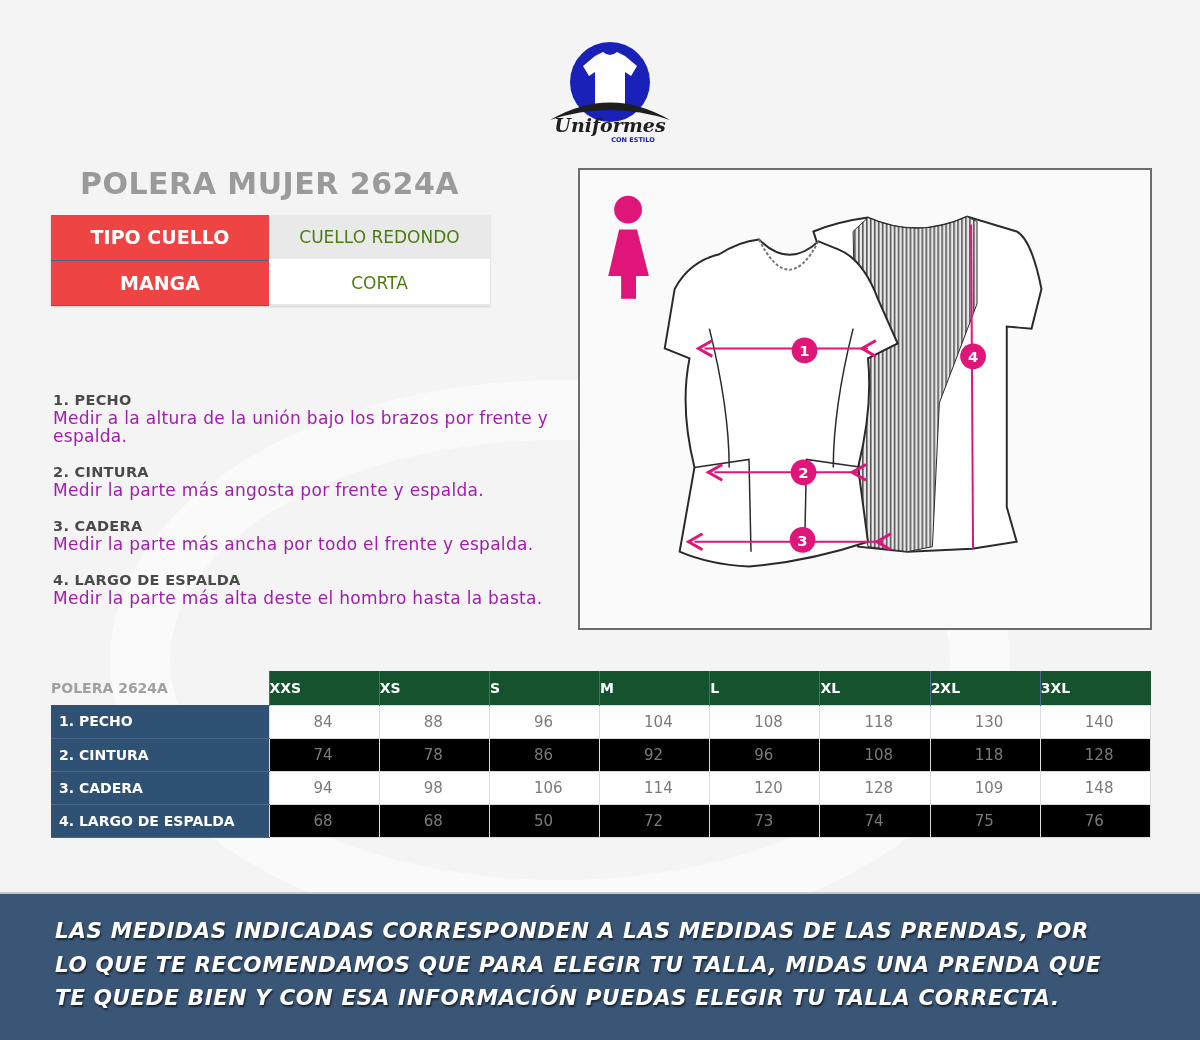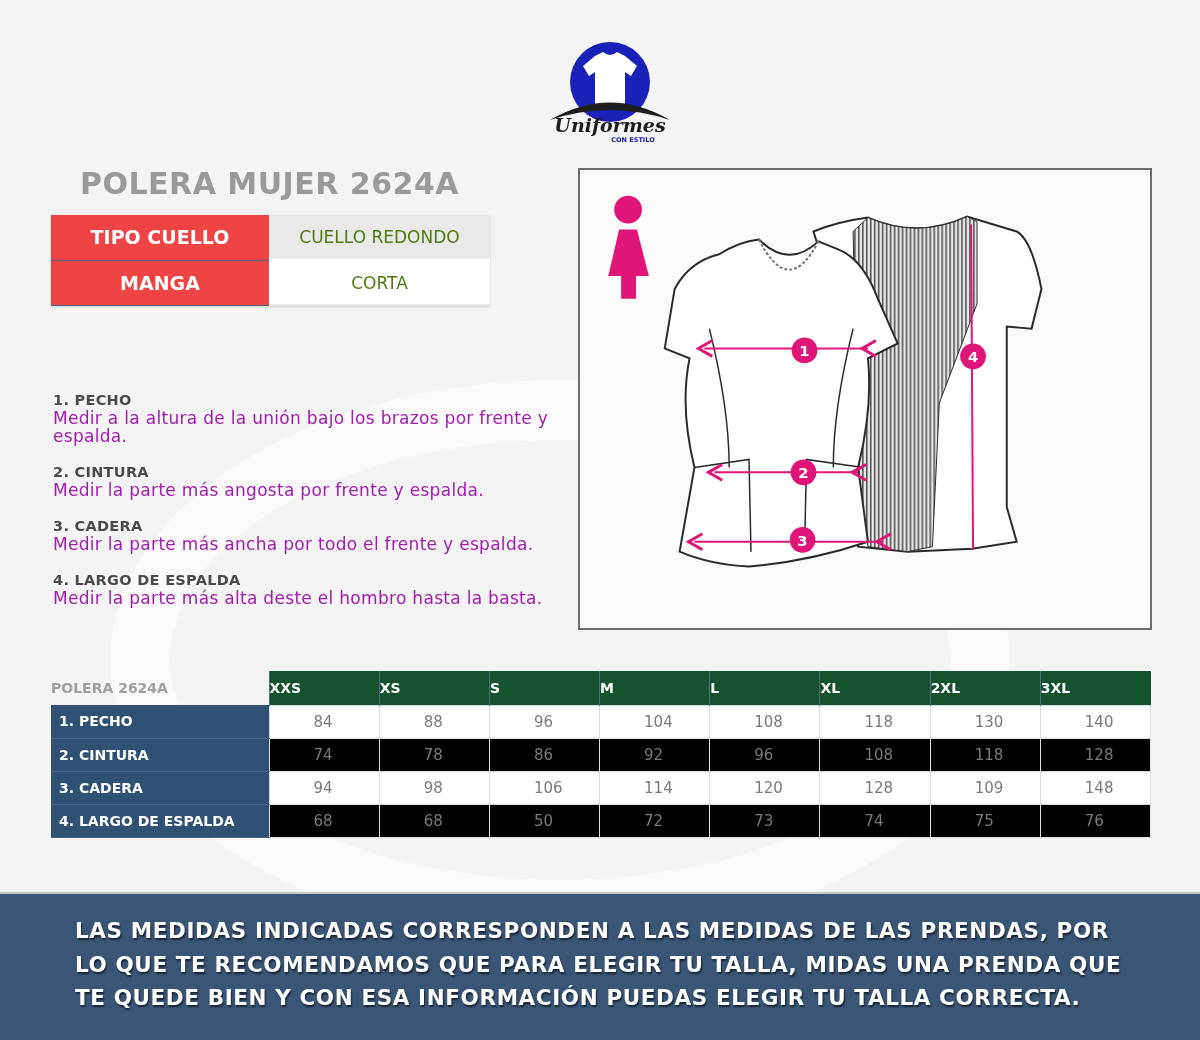--- a/index.html
+++ b/index.html
@@ -71,21 +71,22 @@
   .size-table td.rowhead {
     background: #2f5174 !important; color: #fff; font-weight: bold; text-align: left;
     padding-left: 8px; font-size: 14px; border: none; border-bottom: 1px solid #476789;
   }
   .size-table tr:first-child td { height: 38px; }
 
   
   .footer {
     position: absolute; left: 0; top: 892px; width: 1200px; height: 148px;
     background: #3a5677; border-top: 2px solid #c8c8c8;
-    padding: 20px 0 0 75px;
+    padding: 20px 0 0 55px;
+    font-style: italic;
   }
   .footer p {
     color: #fff; font-weight: bold; font-size: 21.5px; line-height: 33.5px;
     letter-spacing: 0.6px; text-shadow: 1px 2px 2px rgba(0,0,0,0.6);
     font-family: "DejaVu Sans", sans-serif;
   }
 </style>
 </head>
 <body>
 

